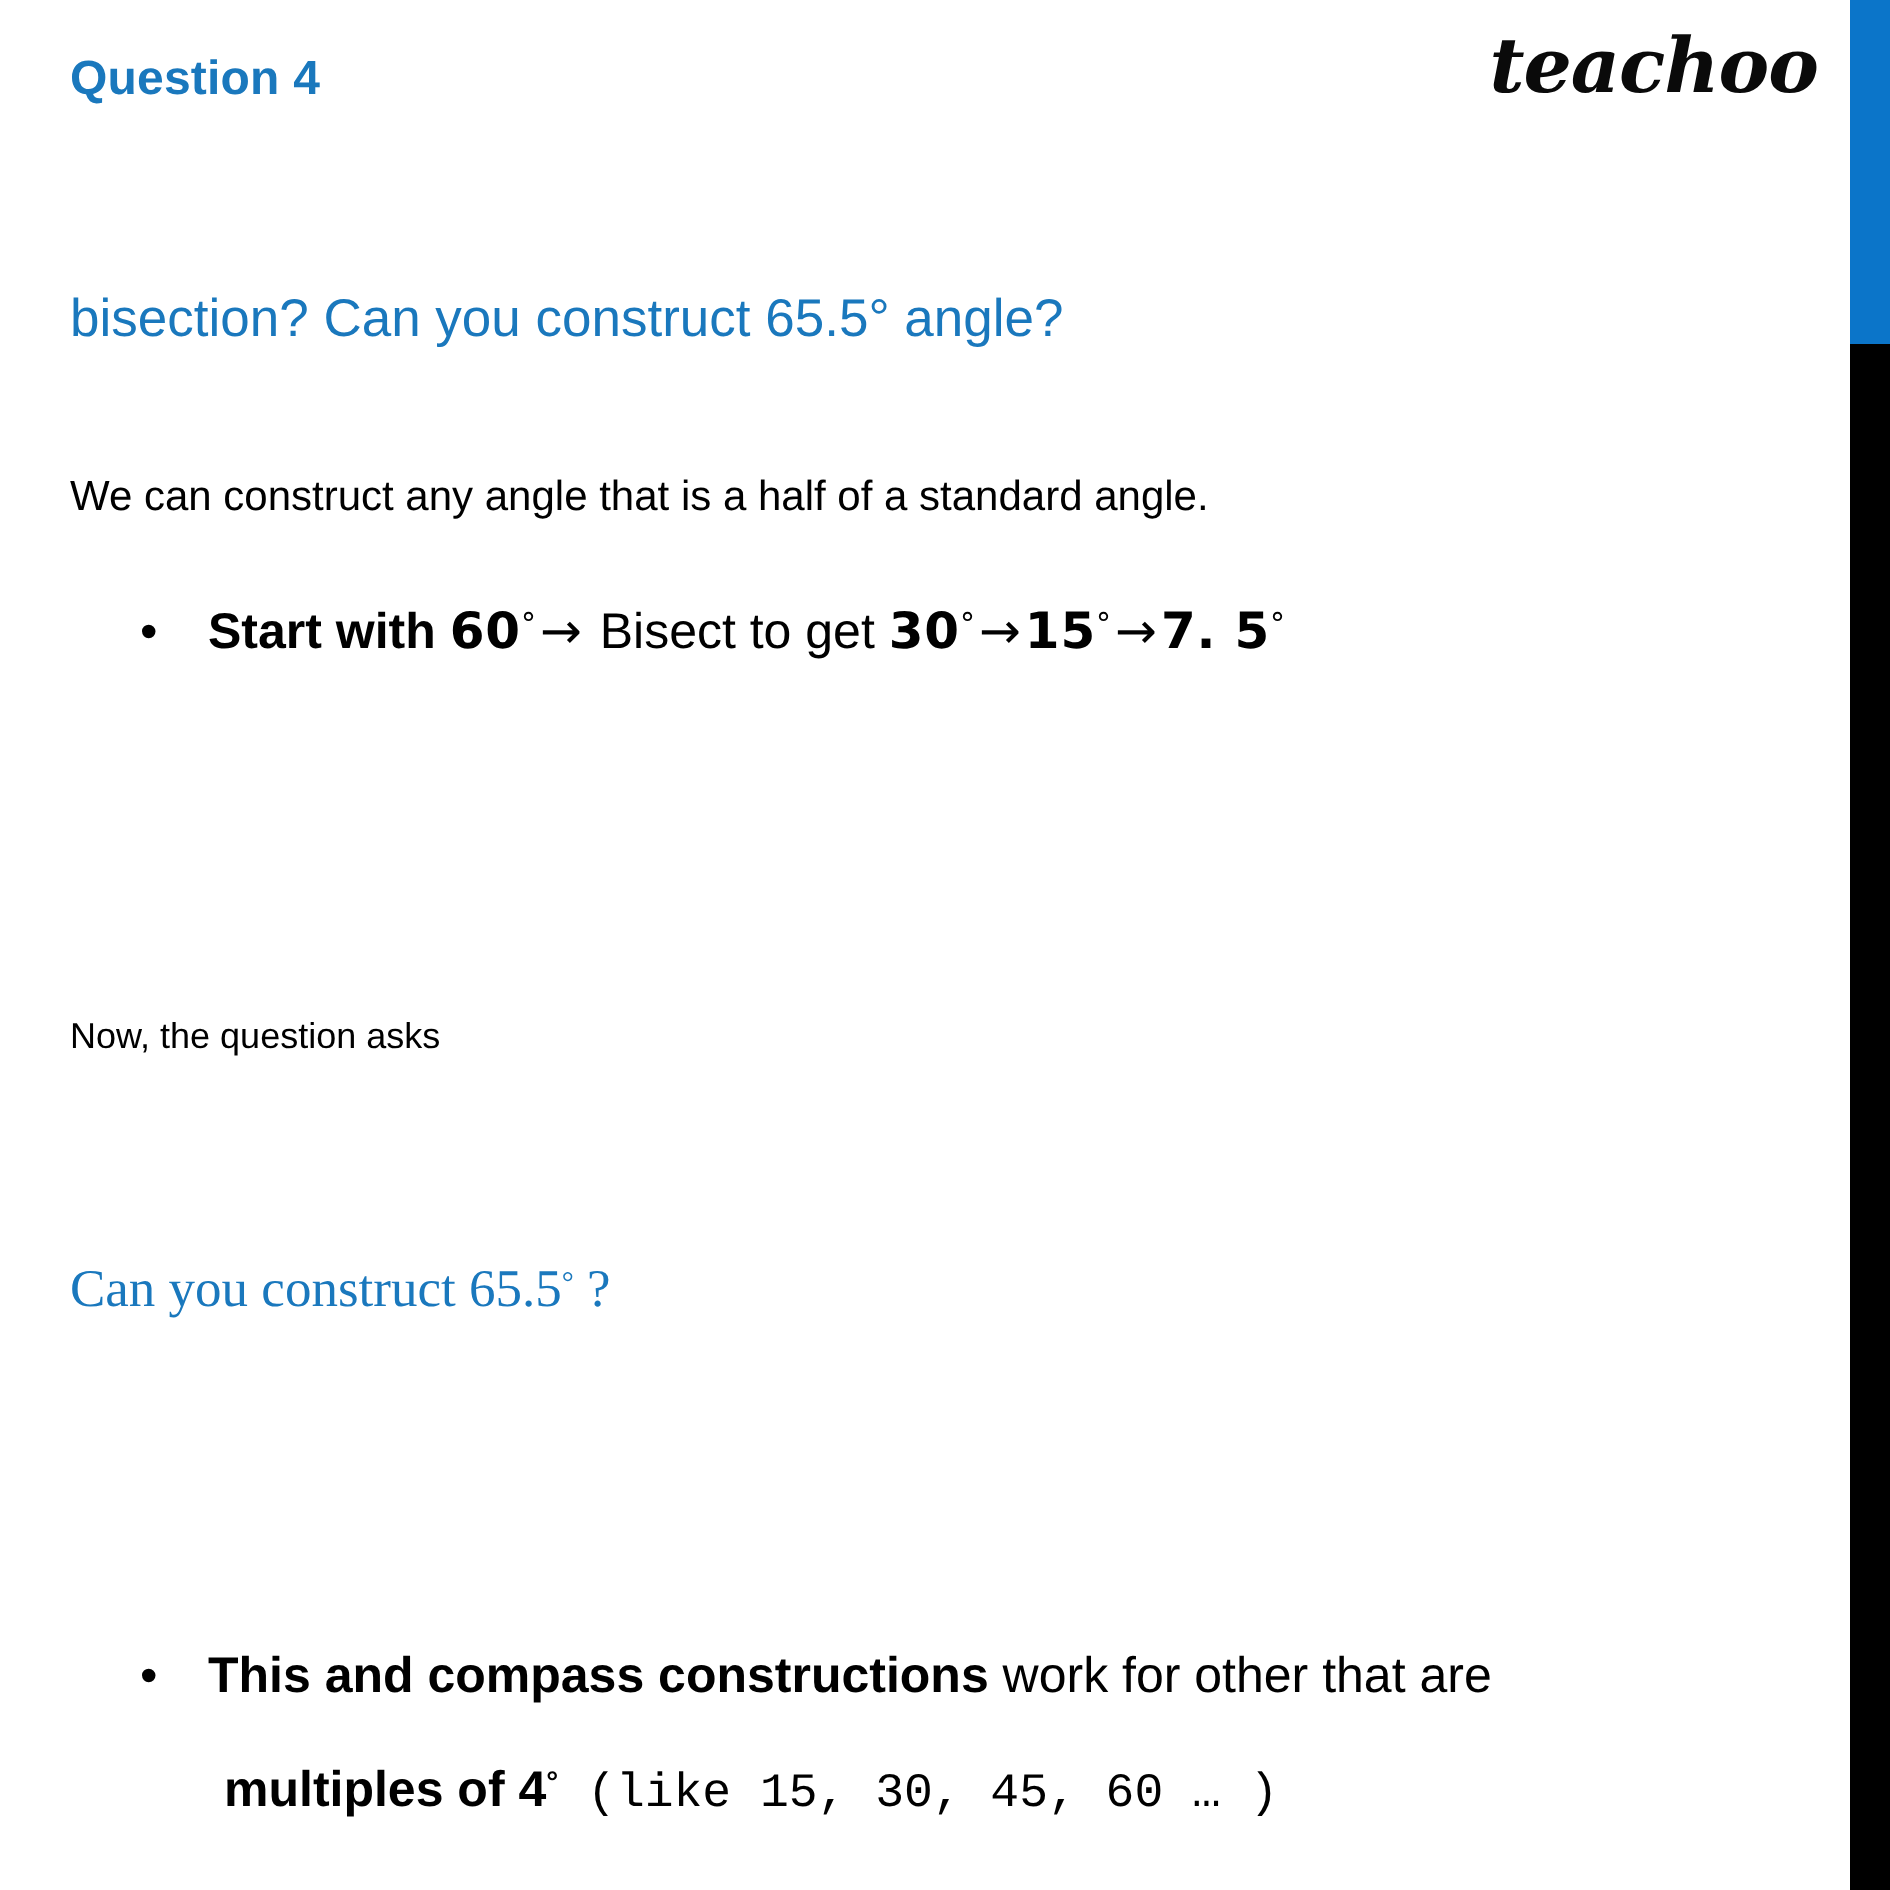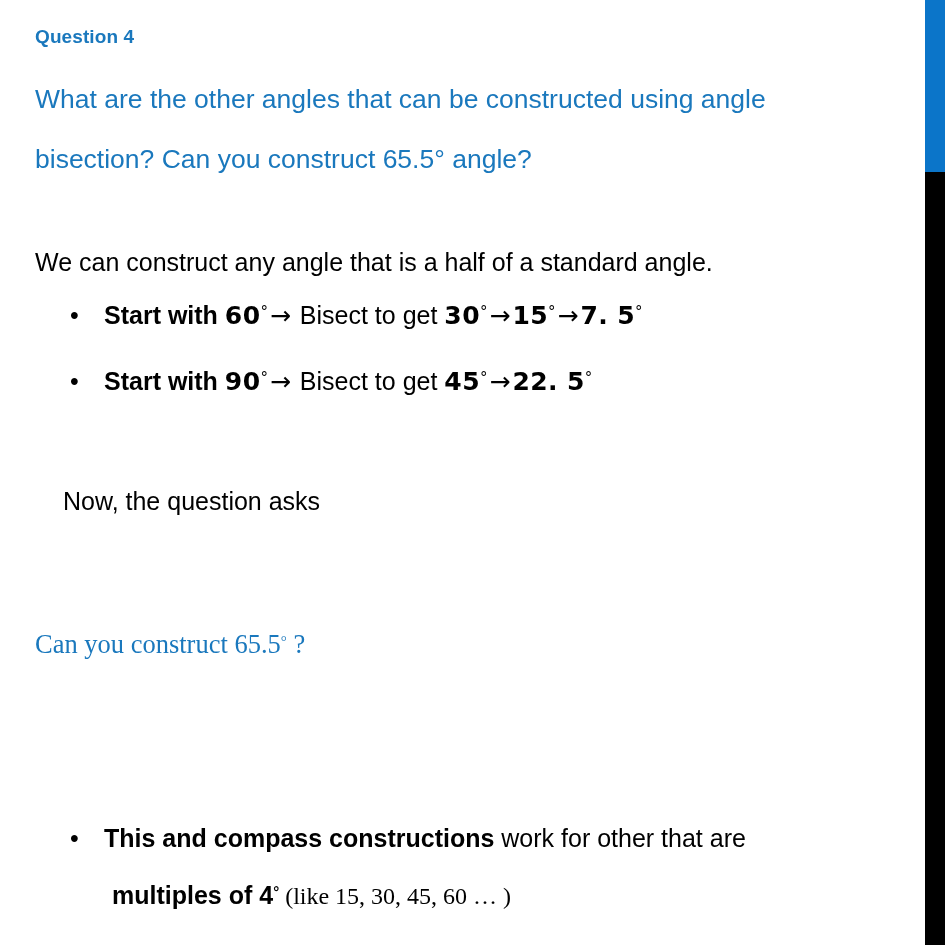--- a/index.html
+++ b/index.html
@@ -53,41 +53,40 @@
 
   
   .txt {
     position: absolute;
     left: 35px;
     white-space: nowrap;
     color: #000000;
   }
   #q-label {
     top: 26px;
-    font-size: 19px;
+    font-size: 24px;
     font-weight: bold;
     color: #1a78bd;
     letter-spacing: 0.1px;
   }
   .q-line {
     font-size: 26.5px;
     color: #1a78bd;
     font-weight: normal;
   }
   #q-line-1 { top: 84px; }
   #q-line-2 { top: 144px; }
 
   #intro {
-    top: 248px;
-    font-size: 25px;
+    top: 237px;
+    font-size: 21px;
   }
   #now-asks {
-    top: 487px;
-    font-size: 25px;
-    margin-left: 28px;
+    top: 508px;
+    font-size: 18px;
   }
   #can-construct {
     top: 629px;
     font-size: 26.5px;
     color: #1a78bd;
     font-family: Liberation Serif, serif;
   }
   #no-line {
     top: 695px;
     font-size: 25px;
@@ -136,21 +135,21 @@
     font-size: 25px;
     letter-spacing: 0.4px;
   }
   .math .deg {
     font-size: 15px;
     vertical-align: 7px;
     font-weight: normal;
     letter-spacing: 0;
   }
   .mathlight {
-    font-family: Liberation Serif, serif;
+    font-family: Liberation Mono, monospace;
     font-weight: normal;
     font-size: 24px;
     text-align: right;
   }
   .arrow {
     font-family: "DejaVu Sans", sans-serif;
     font-size: 25px;
     font-weight: normal;
     padding: 0 2px;
   }
@@ -160,35 +159,32 @@
   }
 </style>
 </head>
 <body>
 
 <div id="slide">
 
   <div id="edge-bar-blue"></div>
   <div id="edge-bar-black"></div>
 
+  <div id="logo">teachoo</div>
 
   <div class="txt" id="q-label">Question 4</div>
 
-  <div class="txt q-line" id="q-line-1">What are the other angles that can be constructed using angle</div>
   <div class="txt q-line" id="q-line-2">bisection? Can you construct 65.5° angle?</div>
 
   <div class="txt" id="intro">We can construct any angle that is a half of a standard angle.</div>
 
   <div class="bullet-row" id="bullet-60">
     <span class="bullet-dot">•</span><b>Start with </b><span class="math"><span>60</span><span class="deg">°</span></span><span class="arrow">→</span><span> Bisect to get </span><span class="math"><span>30</span><span class="deg">°</span></span><span class="arrow">→</span><span class="math"><span>15</span><span class="deg">°</span></span><span class="arrow">→</span><span class="math"><span>7. 5</span><span class="deg">°</span></span>
   </div>
 
-  <div class="bullet-row" id="bullet-90">
-    <span class="bullet-dot">•</span><b>Start with </b><span class="math"><span>90</span><span class="deg">°</span></span><span class="arrow">→</span><span> Bisect to get </span><span class="math"><span>45</span><span class="deg">°</span></span><span class="arrow">→</span><span class="math"><span>22. 5</span><span class="deg">°</span></span>
-  </div>
 
   <div class="txt" id="now-asks">Now, the question asks</div>
 
   <div class="txt" id="can-construct"><span>Can you construct 65.5</span><span class="degsm">°</span><span> ?</span></div>
 
 
 
   <div class="bullet-row" id="bullet-ruler">
     <span class="bullet-dot">•</span><b>This and compass constructions</b><span> work for other that are</span>
   </div>

